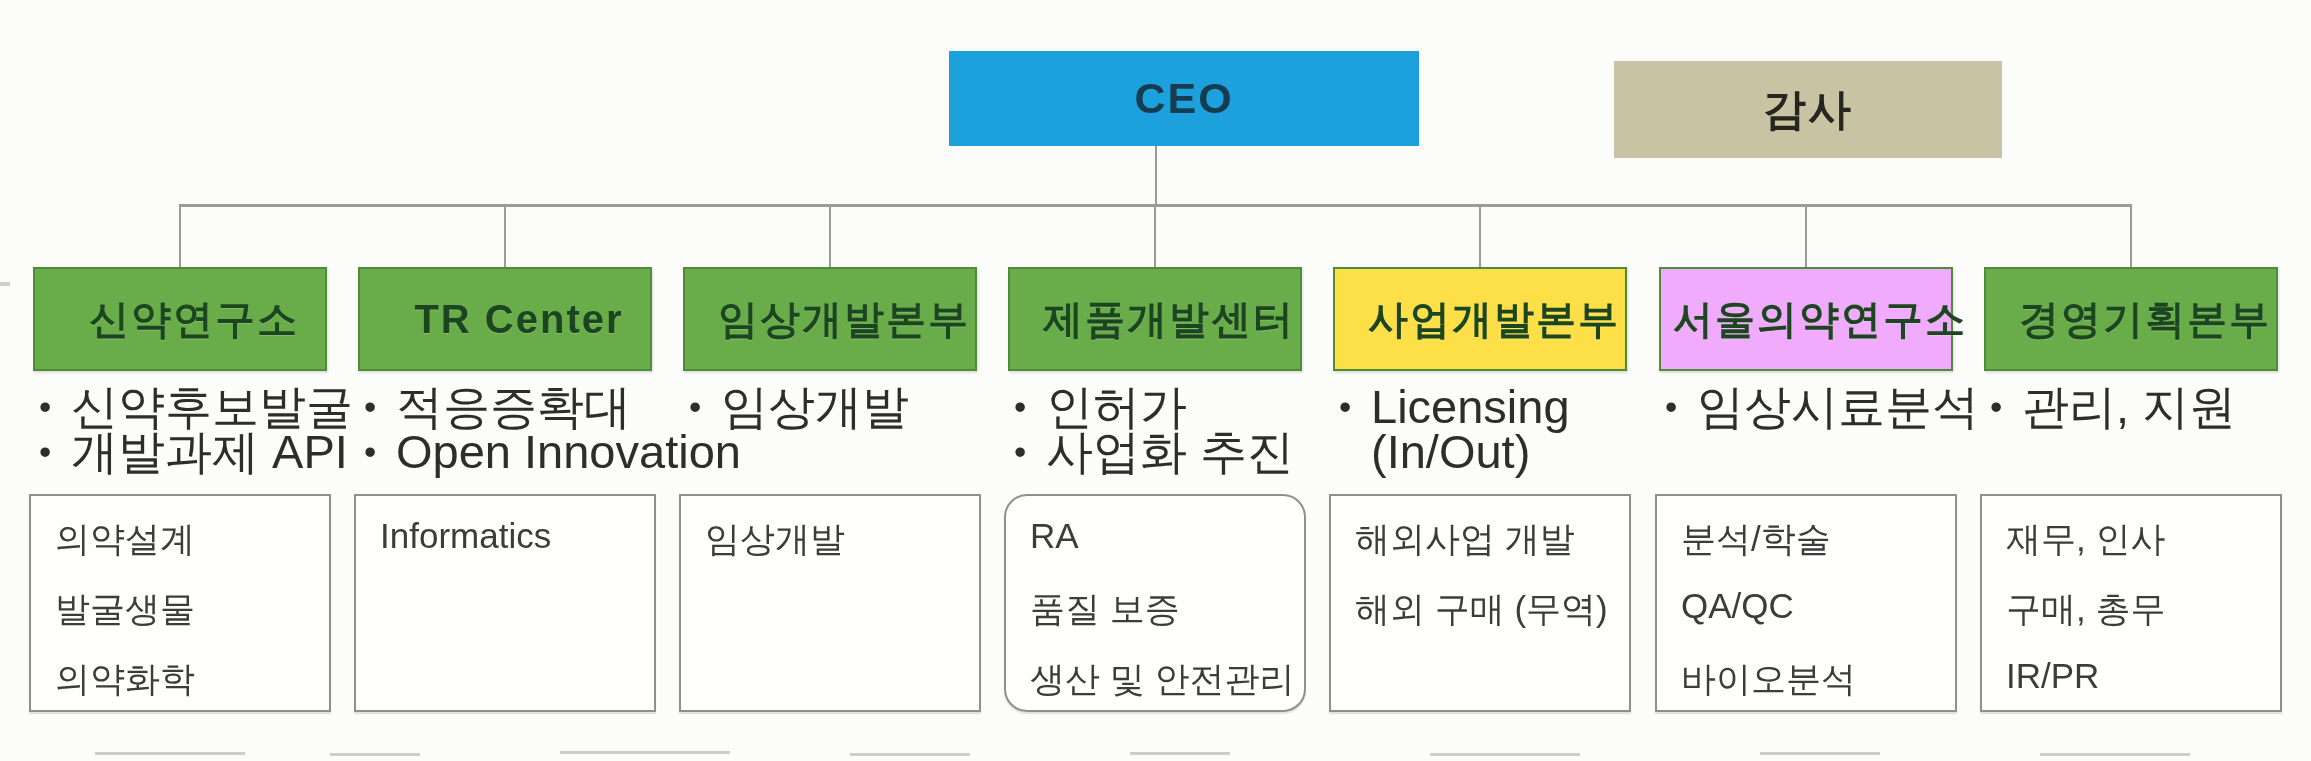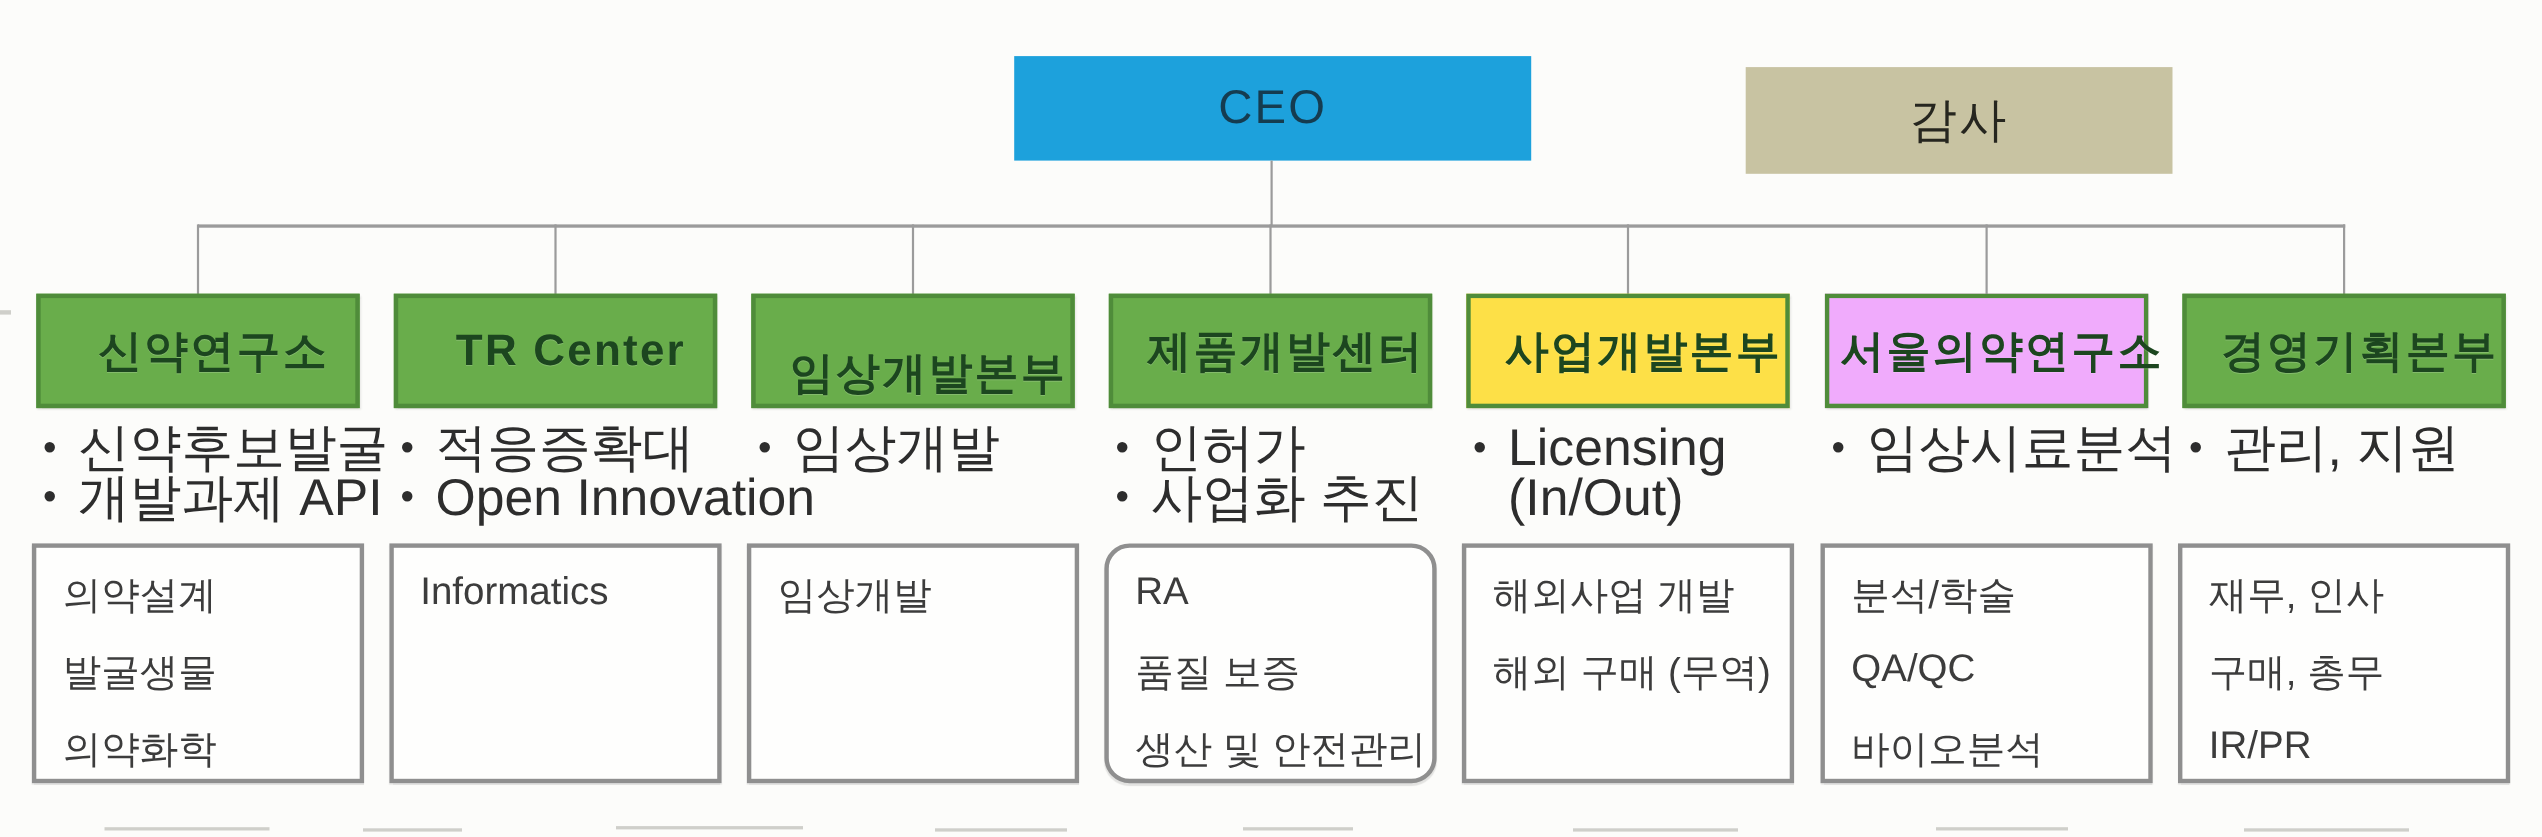--- a/index.html
+++ b/index.html
@@ -10,55 +10,55 @@
   #canvas{
     position:relative;
     width:2311px;height:761px;
     background:#fcfcfa;
     overflow:hidden;
   }
   
   .top-box{
     position:absolute;
     display:flex;align-items:center;justify-content:center;
-    font-weight:normal;font-size:43px;letter-spacing:2px;
+    font-weight:bold;font-size:43px;letter-spacing:2px;margin-left:27px;
   }
   #ceo-box{left:922px;top:51px;width:470px;height:95px;color:#153c50;}
   #audit-box{left:1587px;top:61px;width:388px;height:97px;color:#26261f;}
   
   .line{position:absolute;background:#9b9b9b;}
   #ceo-stem{left:1155px;top:146px;width:2px;height:59px;}
   #bus{left:180px;top:204px;width:1952px;height:3px;}
   
   .col{position:absolute;top:204px;width:330px;height:557px;}
   .drop{position:absolute;left:164px;top:0;width:2px;height:64px;background:#9b9b9b;}
   .dept-box{
     position:absolute;left:18px;top:63px;width:294px;height:104px;
-    box-sizing:border-box;border:4px solid #6d28d9;background:#69ad4b;
+    box-sizing:border-box;border:2px solid #6d28d9;background:#69ad4b;
     display:flex;align-items:center;justify-content:center;
     box-shadow:1px 2px 2px rgba(0,0,0,0.12);
     padding-left:28px;
   }
   .dept-label{
     font-weight:bold;font-size:40px;letter-spacing:2px;color:#1c461f;
     text-shadow:0 1px 0 rgba(255,255,255,0.18);
     white-space:nowrap;
   }
   .bullets{position:absolute;left:24px;top:180px;width:306px;}
   .bullet-row{display:flex;align-items:flex-start;}
   .dot{
     width:32px;flex:0 0 32px;font-size:35px;line-height:45px;color:#2d2d2d;
   }
   .bullet-lines{flex:1;}
   .bullet-line{
     font-size:47px;line-height:45px;color:#2d2d2d;white-space:nowrap;
   }
   .sub-box{
     position:absolute;left:14px;top:290px;width:302px;height:218px;
-    box-sizing:border-box;border:4px solid #701a75;background:#fefefd;
+    box-sizing:border-box;border:2px solid #701a75;background:#fefefd;
     padding:20px 0 0 24px;
     box-shadow:0 2px 1px rgba(0,0,0,0.10);
   }
   .sub-item{
     height:70px;font-size:35px;color:#3c3c3c;white-space:nowrap;
   }
   
   .artifact{position:absolute;background:#cfcfca;height:3px;}
 </style>
 </head>
@@ -122,21 +122,21 @@
             </span>
           </div>
         </div>
     <div class="sub-box" style="border-color: rgb(143, 143, 143);">
           <div class="sub-item">Informatics</div>
         </div>
   </div>
 
   <div class="col" style="left: 665px;">
     <div class="drop" style="background: rgb(155, 155, 155);"></div>
-    <div class="dept-box" style="background: rgb(105, 173, 75); border-color: rgb(79, 140, 58); align-items: flex-end;">
+    <div class="dept-box" style="background: rgb(105, 173, 75); border-color: rgb(79, 140, 58);">
       <span class="dept-label">임상개발본부</span>
     </div>
     <div class="bullets">
           <div class="bullet-row">
             <span class="dot">•</span>
             <span class="bullet-lines">
               <div class="bullet-line">임상개발</div>
             </span>
           </div>
         </div>

